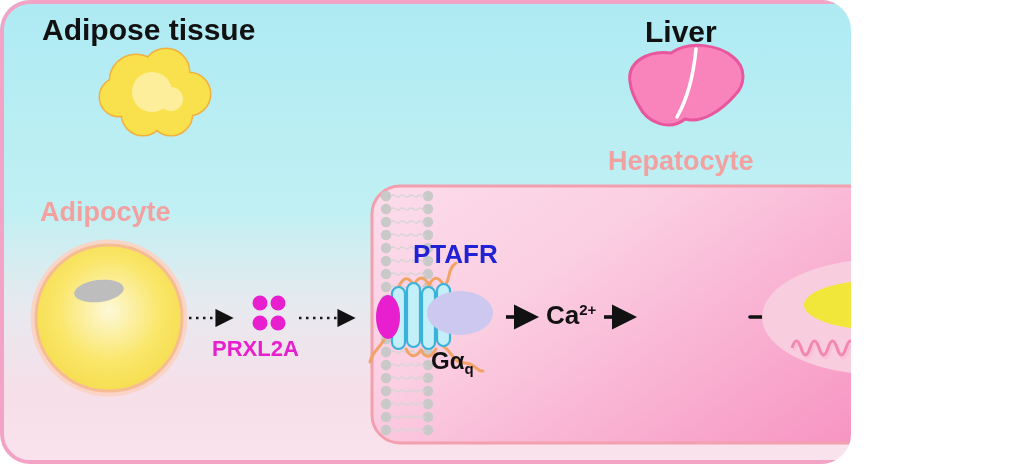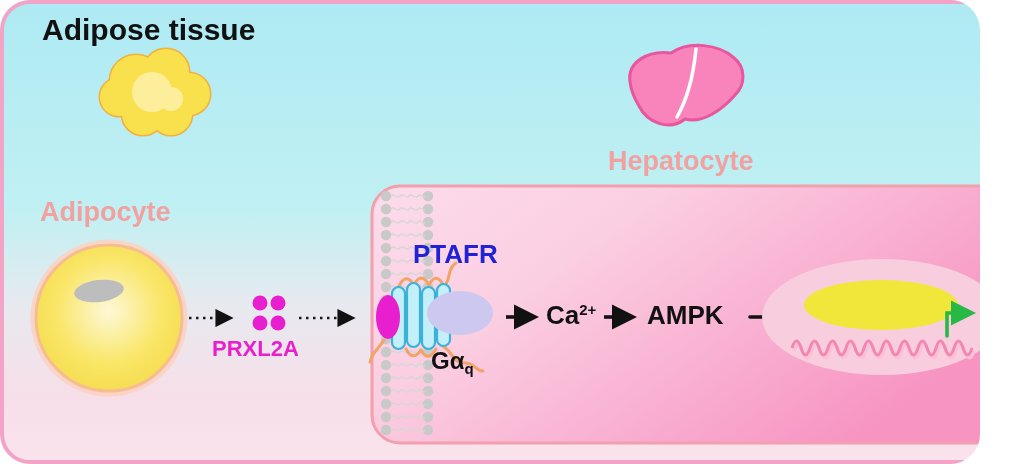--- a/index.html
+++ b/index.html
@@ -1,18 +1,18 @@
 <!DOCTYPE html>
 <html><head>
 <meta charset="utf-8">
 <style>
   * { margin:0; padding:0; box-sizing:border-box; }
   html,body { width:1031px; height:464px; background:#ffffff; font-family:"Liberation Sans", sans-serif; }
   .canvas {
-    position:relative; width:980px; height:464px;
+    position:relative; width:851px; height:464px;
     border-radius:30px; overflow:hidden;
     background:linear-gradient(180deg,#aeeaf3 0%,#c0f0f3 45%,#e6eaef 65%,#f7dfe9 85%,#fae3ed 100%);
   }
   svg.layer { position:absolute; left:0; top:0; width:1031px; height:464px; }
   .lbl { position:absolute; font-weight:800; white-space:nowrap; color:#111; line-height:1.05; }
   .title   { font-size:30px; }
   .salmon  { font-size:27px; color:#f2a1a1; }
   .magenta { font-size:22px; color:#e620cd; }
   .blue    { font-size:26px; color:#2121d6; }
   .black   { font-size:26px; }
@@ -160,28 +160,28 @@
     </g>
 
     <ellipse cx="881" cy="305" rx="77" ry="25" fill="#f1e73b"></ellipse>
 
     <path d="M947,336 L947,313 L971,313" fill="none" stroke="#27b845" stroke-width="3.6" stroke-linecap="round" marker-end="url(#mArrowG)"></path>
 
     <rect x="2" y="2" width="1027" height="460" rx="28" fill="none" stroke="#f3a3c6" stroke-width="4"></rect>
   </svg>
 
   <div class="lbl title" style="left:42px; top:14px;">Adipose tissue</div>
+  <div class="lbl title" style="left:645px; top:16px;">Liver</div>
   <div class="lbl salmon" style="left:608px; top:147px;">Hepatocyte</div>
   <div class="lbl salmon" style="left:40px; top:198px;">Adipocyte</div>
   <div class="lbl magenta" style="left:212px; top:337px;">PRXL2A</div>
   <div class="lbl blue" style="left:373px; top:241px;padding-left:40px;">PTAFR</div>
 
   <div class="lbl black gsize" style="left:431px; top:300px;">
     <span>Gα</span><sub class="subscr">q</sub>
   </div>
 
   <div class="lbl black" style="left:546px; top:302px;">
     <span>Ca</span><sup class="supscr">2+</sup>
   </div>
 
-  <div class="lbl black" style="left:647px; top:302px;">AMPK</div>
 
 </div>
 
 </body></html>

